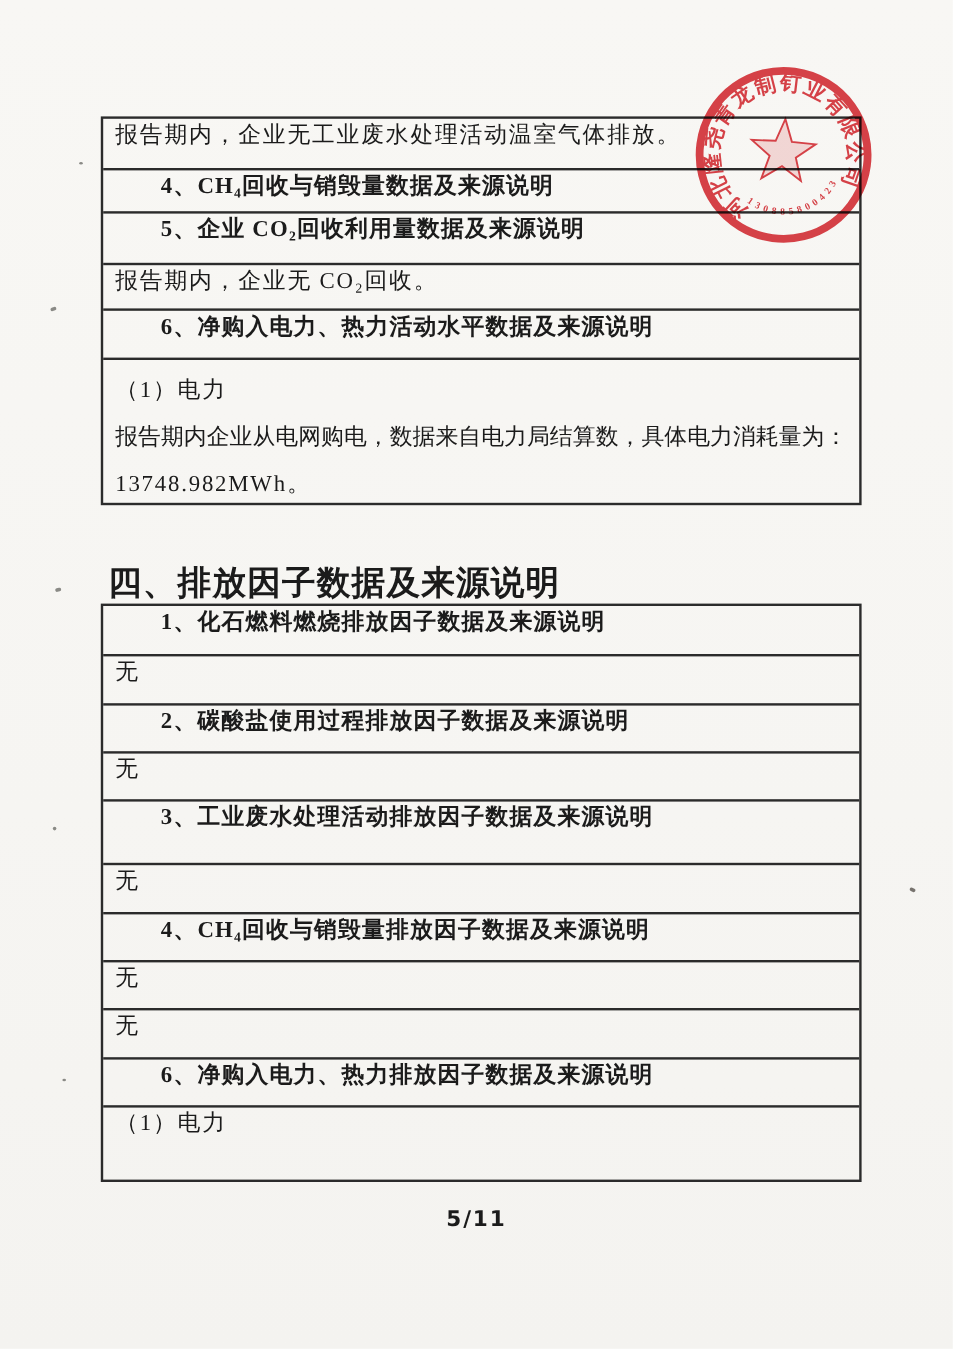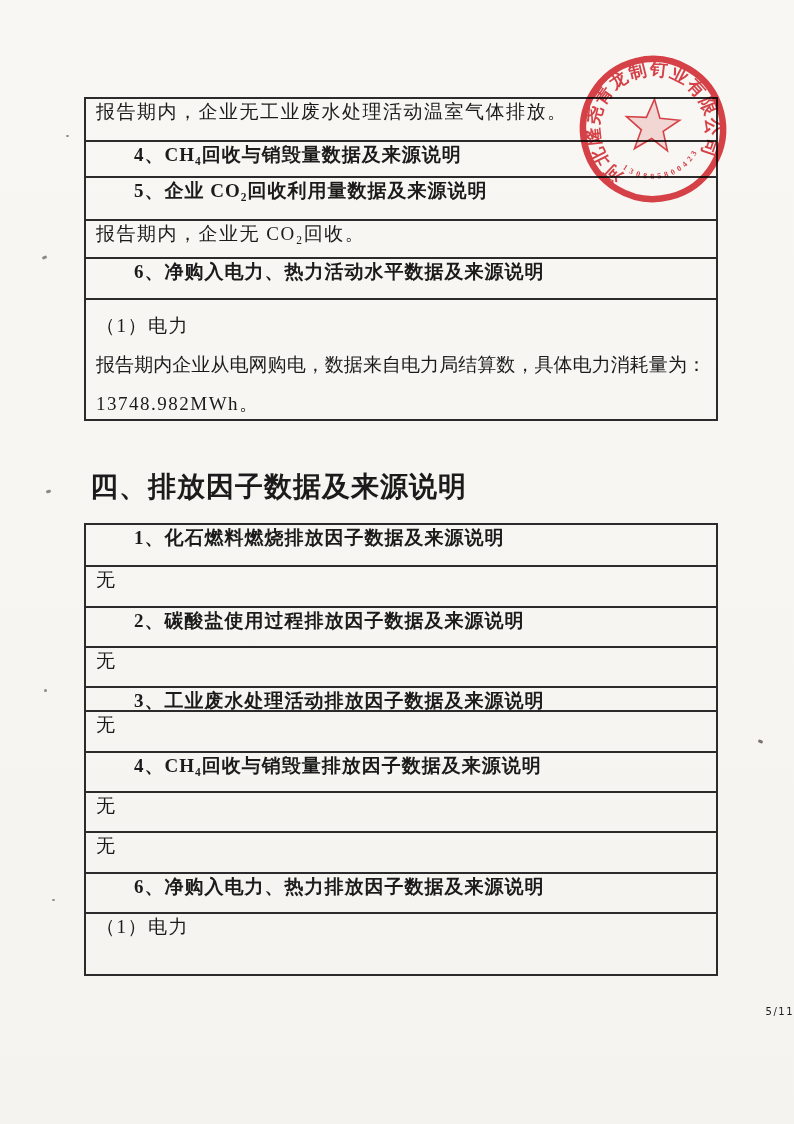--- a/index.html
+++ b/index.html
@@ -7,55 +7,55 @@
     width:794px;height:1124px;position:relative;overflow:hidden;
     background:linear-gradient(180deg,#f8f7f4 0%,#f6f5f2 60%,#f4f3f0 100%);
     font-family:"Liberation Serif","DejaVu Serif","DejaVu Sans",serif;
     color:#1b1b1b;
   }
   .page{position:absolute;inset:0;}
   
   .tbl{position:absolute;left:84px;width:634px;border:2px solid #2b2b2b;
        box-sizing:border-box;background:transparent;}
   #t1{top:97px;}
-  #t2{top:523px;}
+  #t2{top:503px;}
   .row{box-sizing:border-box;border-bottom:2px solid #2b2b2b;
        display:flex;padding:0 10px;
        font-size:19px;letter-spacing:1.5px;}
   .tbl .row:last-child{border-bottom:none;}
   .hdr{font-weight:700;letter-spacing:1px;padding-left:48px;}
   
   #t1 .row:nth-child(1){height:43px}
   #t1 .row:nth-child(2){height:36px}
   #t1 .row:nth-child(3){height:43px}
   #t1 .row:nth-child(4){height:38px}
   #t1 .row:nth-child(5){height:41px}
   #t1 .row:nth-child(6){height:38px}
   #t1 .row.big{height:119px;display:block;padding:6px 10px 0;}
   .bigline{display:block;height:39px;line-height:39px;letter-spacing:1.5px;}
   .just{text-align:justify;text-align-last:justify;letter-spacing:0;}
   
   #t2 .row:nth-child(1){height:42px}
   #t2 .row:nth-child(2){height:41px}
   #t2 .row:nth-child(3){height:40px}
   #t2 .row:nth-child(4){height:40px}
-  #t2 .row:nth-child(5){height:24px}
+  #t2 .row:nth-child(5){height:53px}
   #t2 .row:nth-child(6){height:41px}
   #t2 .row:nth-child(7){height:40px}
   #t2 .row:nth-child(8){height:40px}
   #t2 .row:nth-child(9){height:41px}
   #t2 .row:nth-child(10){height:40px}
   #t2 .row:nth-child(11){height:60px}
   #t2 .row:nth-child(12){height:40px}
   
   .sec-heading{position:absolute;left:90px;top:472px;height:30px;line-height:30px;
        font-size:28px;font-weight:700;letter-spacing:1px;}
   
-  .pageno{position:absolute;left:0;right:0;top:1006px;text-align:right;
-       font-size:10px;font-weight:400;letter-spacing:1.5px;
+  .pageno{position:absolute;left:0;right:0;top:1006px;text-align:center;
+       font-size:18px;font-weight:700;letter-spacing:1.5px;
        font-family:"DejaVu Sans","Liberation Sans",sans-serif;}
   
   .seal{position:absolute;left:578px;top:54px;width:150px;height:150px;
        transform:rotate(-14deg);mix-blend-mode:multiply;opacity:.92;}
   
   .speck{position:absolute;background:#8a8a86;border-radius:50%;}
   .s1{left:66px;top:135px;width:3px;height:2px;}
   .s2{left:42px;top:256px;width:5px;height:3px;border-radius:2px;transform:rotate(-20deg);}
   .s3{left:46px;top:490px;width:5px;height:3px;border-radius:2px;transform:rotate(-15deg);}
   .s4{left:44px;top:689px;width:3px;height:3px;}

